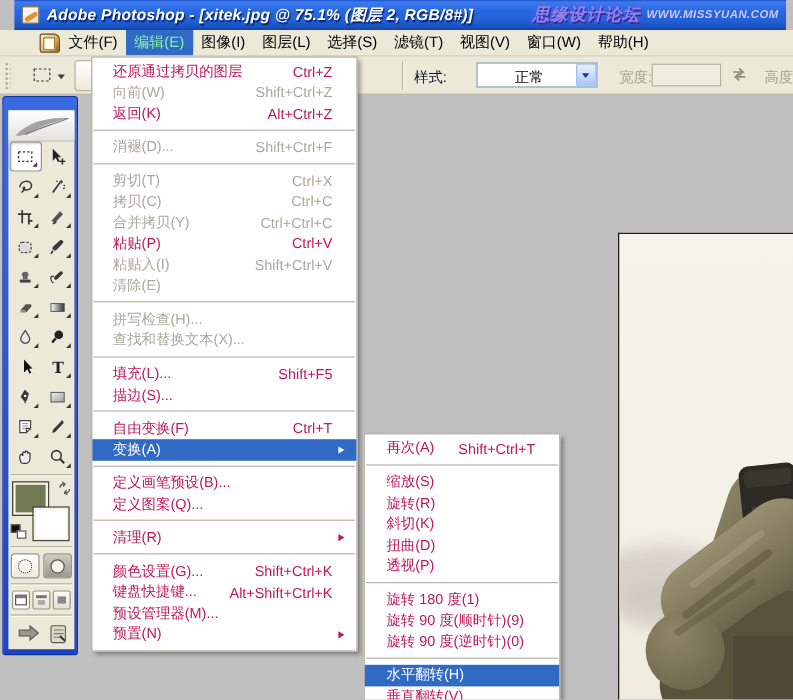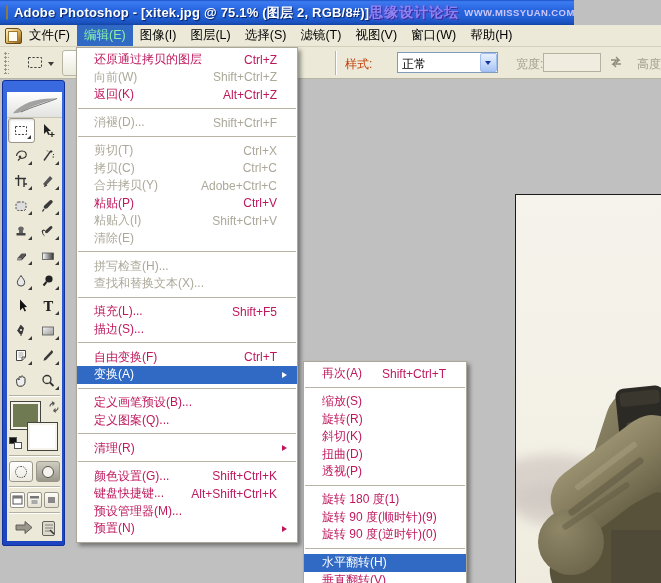--- a/index.html
+++ b/index.html
@@ -1,50 +1,50 @@
 <!DOCTYPE html>
 <html><head>
 <meta charset="utf-8">
 <style>
 * { margin:0; padding:0; box-sizing:border-box; }
 html,body { width:661px; height:583px; overflow:hidden; }
 body { position:relative; background:#c0c0c0; font-family:"Liberation Sans",sans-serif; }
 
 
-.titlebar { position:absolute; left:0; top:0; width:574px; height:25px;
+.titlebar { position:absolute; left:12px; top:0; width:643px; height:25px;
   background:linear-gradient(180deg,#1e50c8 0%,#3c7cf0 7%,#2a68e2 35%,#2160d5 70%,#1a52c0 90%,#1443a4 100%);
-  display:flex; align-items:center; padding:0 6px; }
+  display:flex; align-items:center; padding:0 6px;font-style:italic; }
 .app-icon { width:15px; height:15px; border-radius:2px; margin-right:6px;
   background:linear-gradient(160deg,#fdfdfa 0%,#e8e2cf 100%); border:1px solid #8a7a4a; position:relative; overflow:hidden; }
 .app-icon::after{ content:''; position:absolute; left:1px; top:6px; width:12px; height:4px; background:#e8932a; transform:rotate(-32deg); border-radius:2px; }
 .title-text { color:#fff; font-weight:bold; font-size:13px; letter-spacing:.2px; text-shadow:1px 1px 1px rgba(0,20,80,.85); white-space:nowrap; }
 .watermark { margin-left:auto; display:flex; align-items:center; gap:5px; white-space:nowrap; }
 .wm-cn { font-size:14px; font-weight:bold; color:#8f83f2; text-shadow:1px 1px 0 #3a2a9a, 0 0 4px #6a5ae0; letter-spacing:1px; }
 .wm-url { font-size:9.5px; font-weight:bold; color:#cfc7f8; letter-spacing:.4px; }
 
 
-.menubar { position:absolute; left:0; top:25px; width:661px; height:22px; background:#ece9d8; display:flex; align-items:stretch; border-bottom:1px solid #d4d0bc; }
+.menubar { position:absolute; left:0; top:25px; width:661px; height:22px; background:#ece9d8; display:flex; align-items:stretch; border-bottom:1px solid #d4d0bc;padding-left:28px; }
 .doc-icon { width:17px; height:16px; margin:3px 0 0 5px; position:relative;
   background:linear-gradient(135deg,#fdf2c9 0%,#dcae58 55%,#8a5c1e 100%); border:1px solid #6a4a14; border-radius:2px 5px 2px 2px; }
 .doc-icon::before { content:''; position:absolute; left:2px; top:2px; width:8px; height:9px; background:#fffdf2; border:1px solid #a07830; }
 .mb-item { display:flex; align-items:center; padding:0 7px; font-size:12.5px; color:#000; }
 .mb-item.active { background:#316ac5; color:#86efac; }
 
 
 .optionsbar { position:absolute; left:0; top:47px; width:661px; height:32px; background:#ece9d8; border-bottom:1px solid #b9b5a3; }
 .grip { position:absolute; left:4px; top:5px; width:5px; height:22px;
   background-image:radial-gradient(circle at 1.5px 1.5px,#9a9680 1px,transparent 1.2px); background-size:4px 4px; }
 .tool-ic { position:absolute; left:24px; top:5px; }
 .tool-btn-arrow { position:absolute; left:48px; top:15px; width:0; height:0; border-left:3.5px solid transparent; border-right:3.5px solid transparent; border-top:4px solid #3a3a3a; }
 .tool-btn2 { position:absolute; left:62px; top:3px; width:20px; height:26px; border:1px solid #b9b5a3; border-radius:3px; background:linear-gradient(180deg,#fff,#eceadc); }
 .v-sep { position:absolute; left:335px; top:4px; width:1px; height:24px; background:#b9b5a3; box-shadow:1px 0 0 #fff; }
-.opt-label { position:absolute; top:9px; font-size:12px; color:#c2410c; }
+.opt-label { position:absolute; top:9px; font-size:12px; color:#0f172a; }
 .opt-label.dis { color:#a5a193; }
 .combo { position:absolute; left:397px; top:5px; width:101px; height:21px; background:#fff; border:1px solid #7f9db9; display:flex; }
-.combo-text { flex:1; font-size:12px; padding:3px 0 0 4px; color:#000; }
+.combo-text { flex:1; font-size:12px; padding:3px 0 0 4px; color:#000;text-align:center; }
 .combo-btn { width:17px; height:19px; background:linear-gradient(180deg,#e8f0fd 0%,#cbdcfa 50%,#a8c4f4 100%); border:1px solid #9ebcf0; border-radius:2px; position:relative; }
 .combo-btn::after { content:''; position:absolute; left:4px; top:7px; border-left:3.5px solid transparent; border-right:3.5px solid transparent; border-top:4.5px solid #14399c; }
 .width-input { position:absolute; left:543px; top:6px; width:58px; height:19px; background:#f0ede0; border:1px solid #b5b1a0; }
 .swap-icon { position:absolute; left:608px; top:9px; }
 .height-label { left:637px; }
 
 
 .toolbox { position:absolute; left:2px; top:80px; width:63px; background:linear-gradient(180deg,#3a6ae0,#1c44c0); border:1px solid #10309a; border-radius:3px 3px 2px 2px; padding:11px 3px 4px 4px; }
 .tb-inner { background:#ece9d8; width:55px; }
 .tb-logo { height:26px; background:linear-gradient(180deg,#ffffff,#e2e2e0); display:flex; align-items:center; justify-content:center; border-bottom:1px solid #c9c5b4; }
@@ -442,21 +442,21 @@
     </div>
     <div class="m-item disabled">
       <span class="m-label">拷贝(C)</span>
       <span class="m-shortcut">Ctrl+C</span>
       <span class="m-arrow">
         <i></i>
       </span>
     </div>
     <div class="m-item disabled">
       <span class="m-label">合并拷贝(Y)</span>
-      <span class="m-shortcut">Adobe+Ctrl+C</span>
+      <span class="m-shortcut">Ctrl+Ctrl+C</span>
       <span class="m-arrow">
         <i></i>
       </span>
     </div>
     <div class="m-item">
       <span class="m-label">粘贴(P)</span>
       <span class="m-shortcut">Ctrl+V</span>
       <span class="m-arrow">
         <i></i>
       </span>

